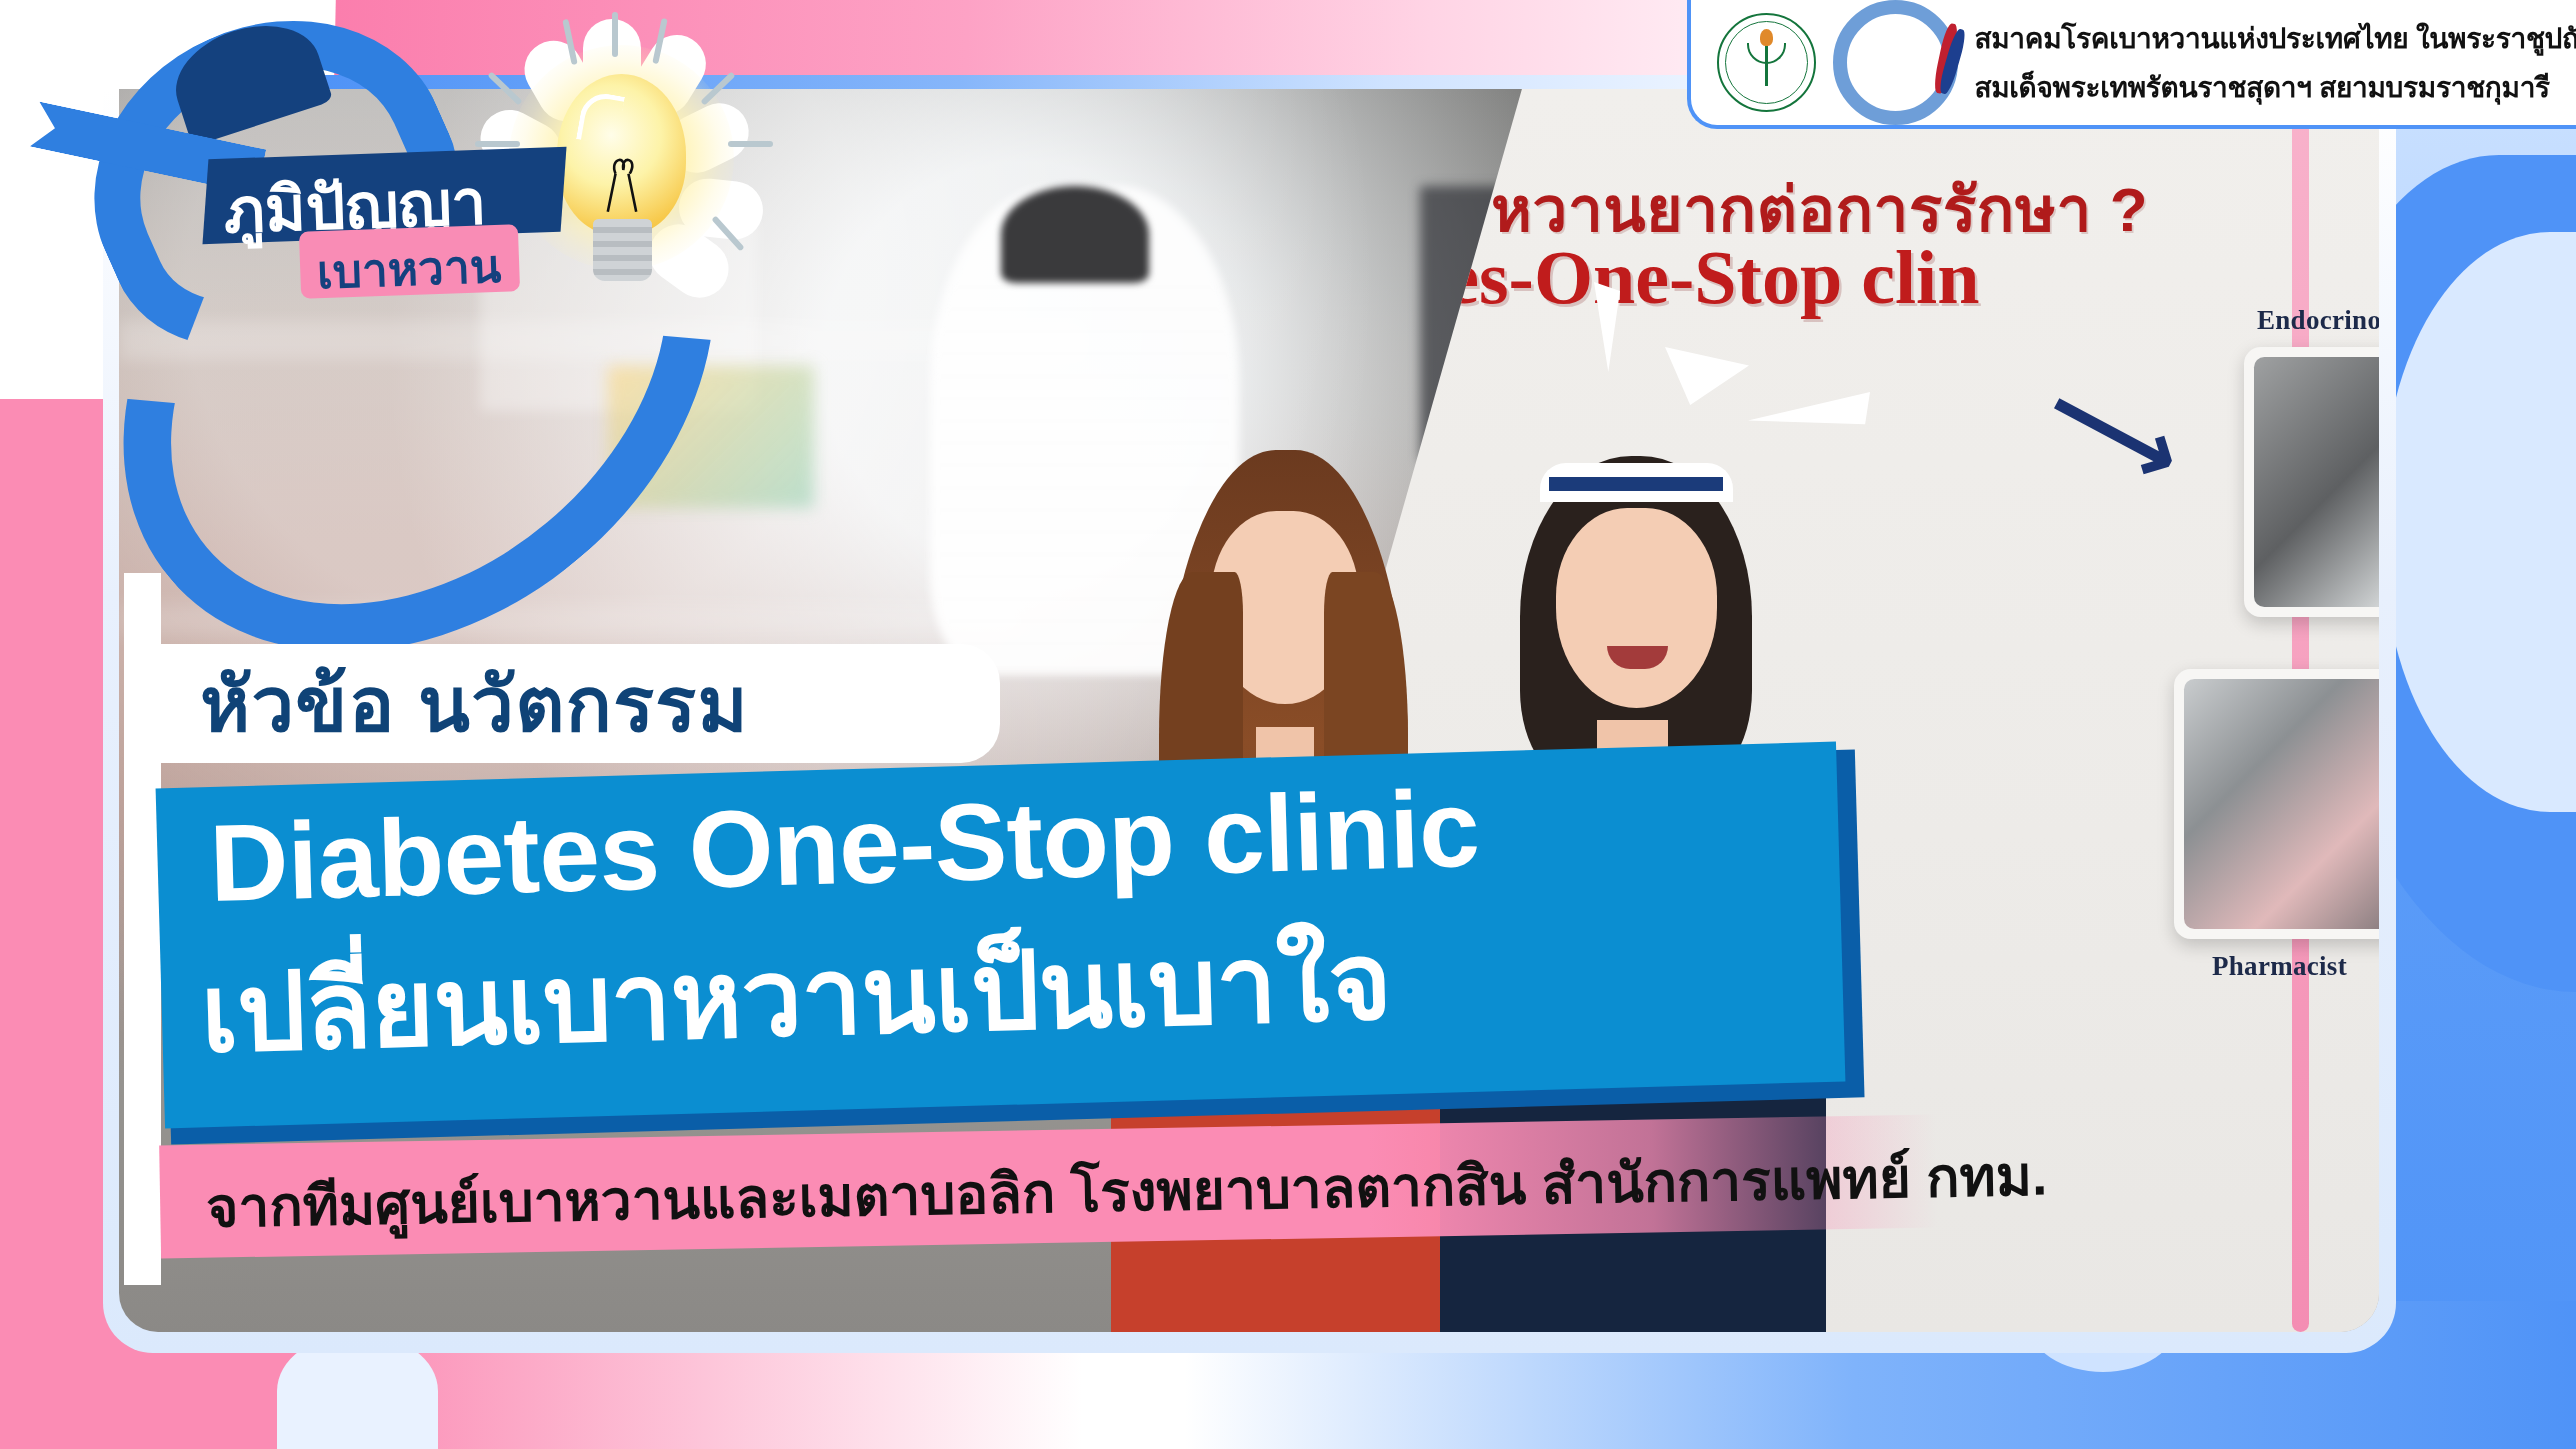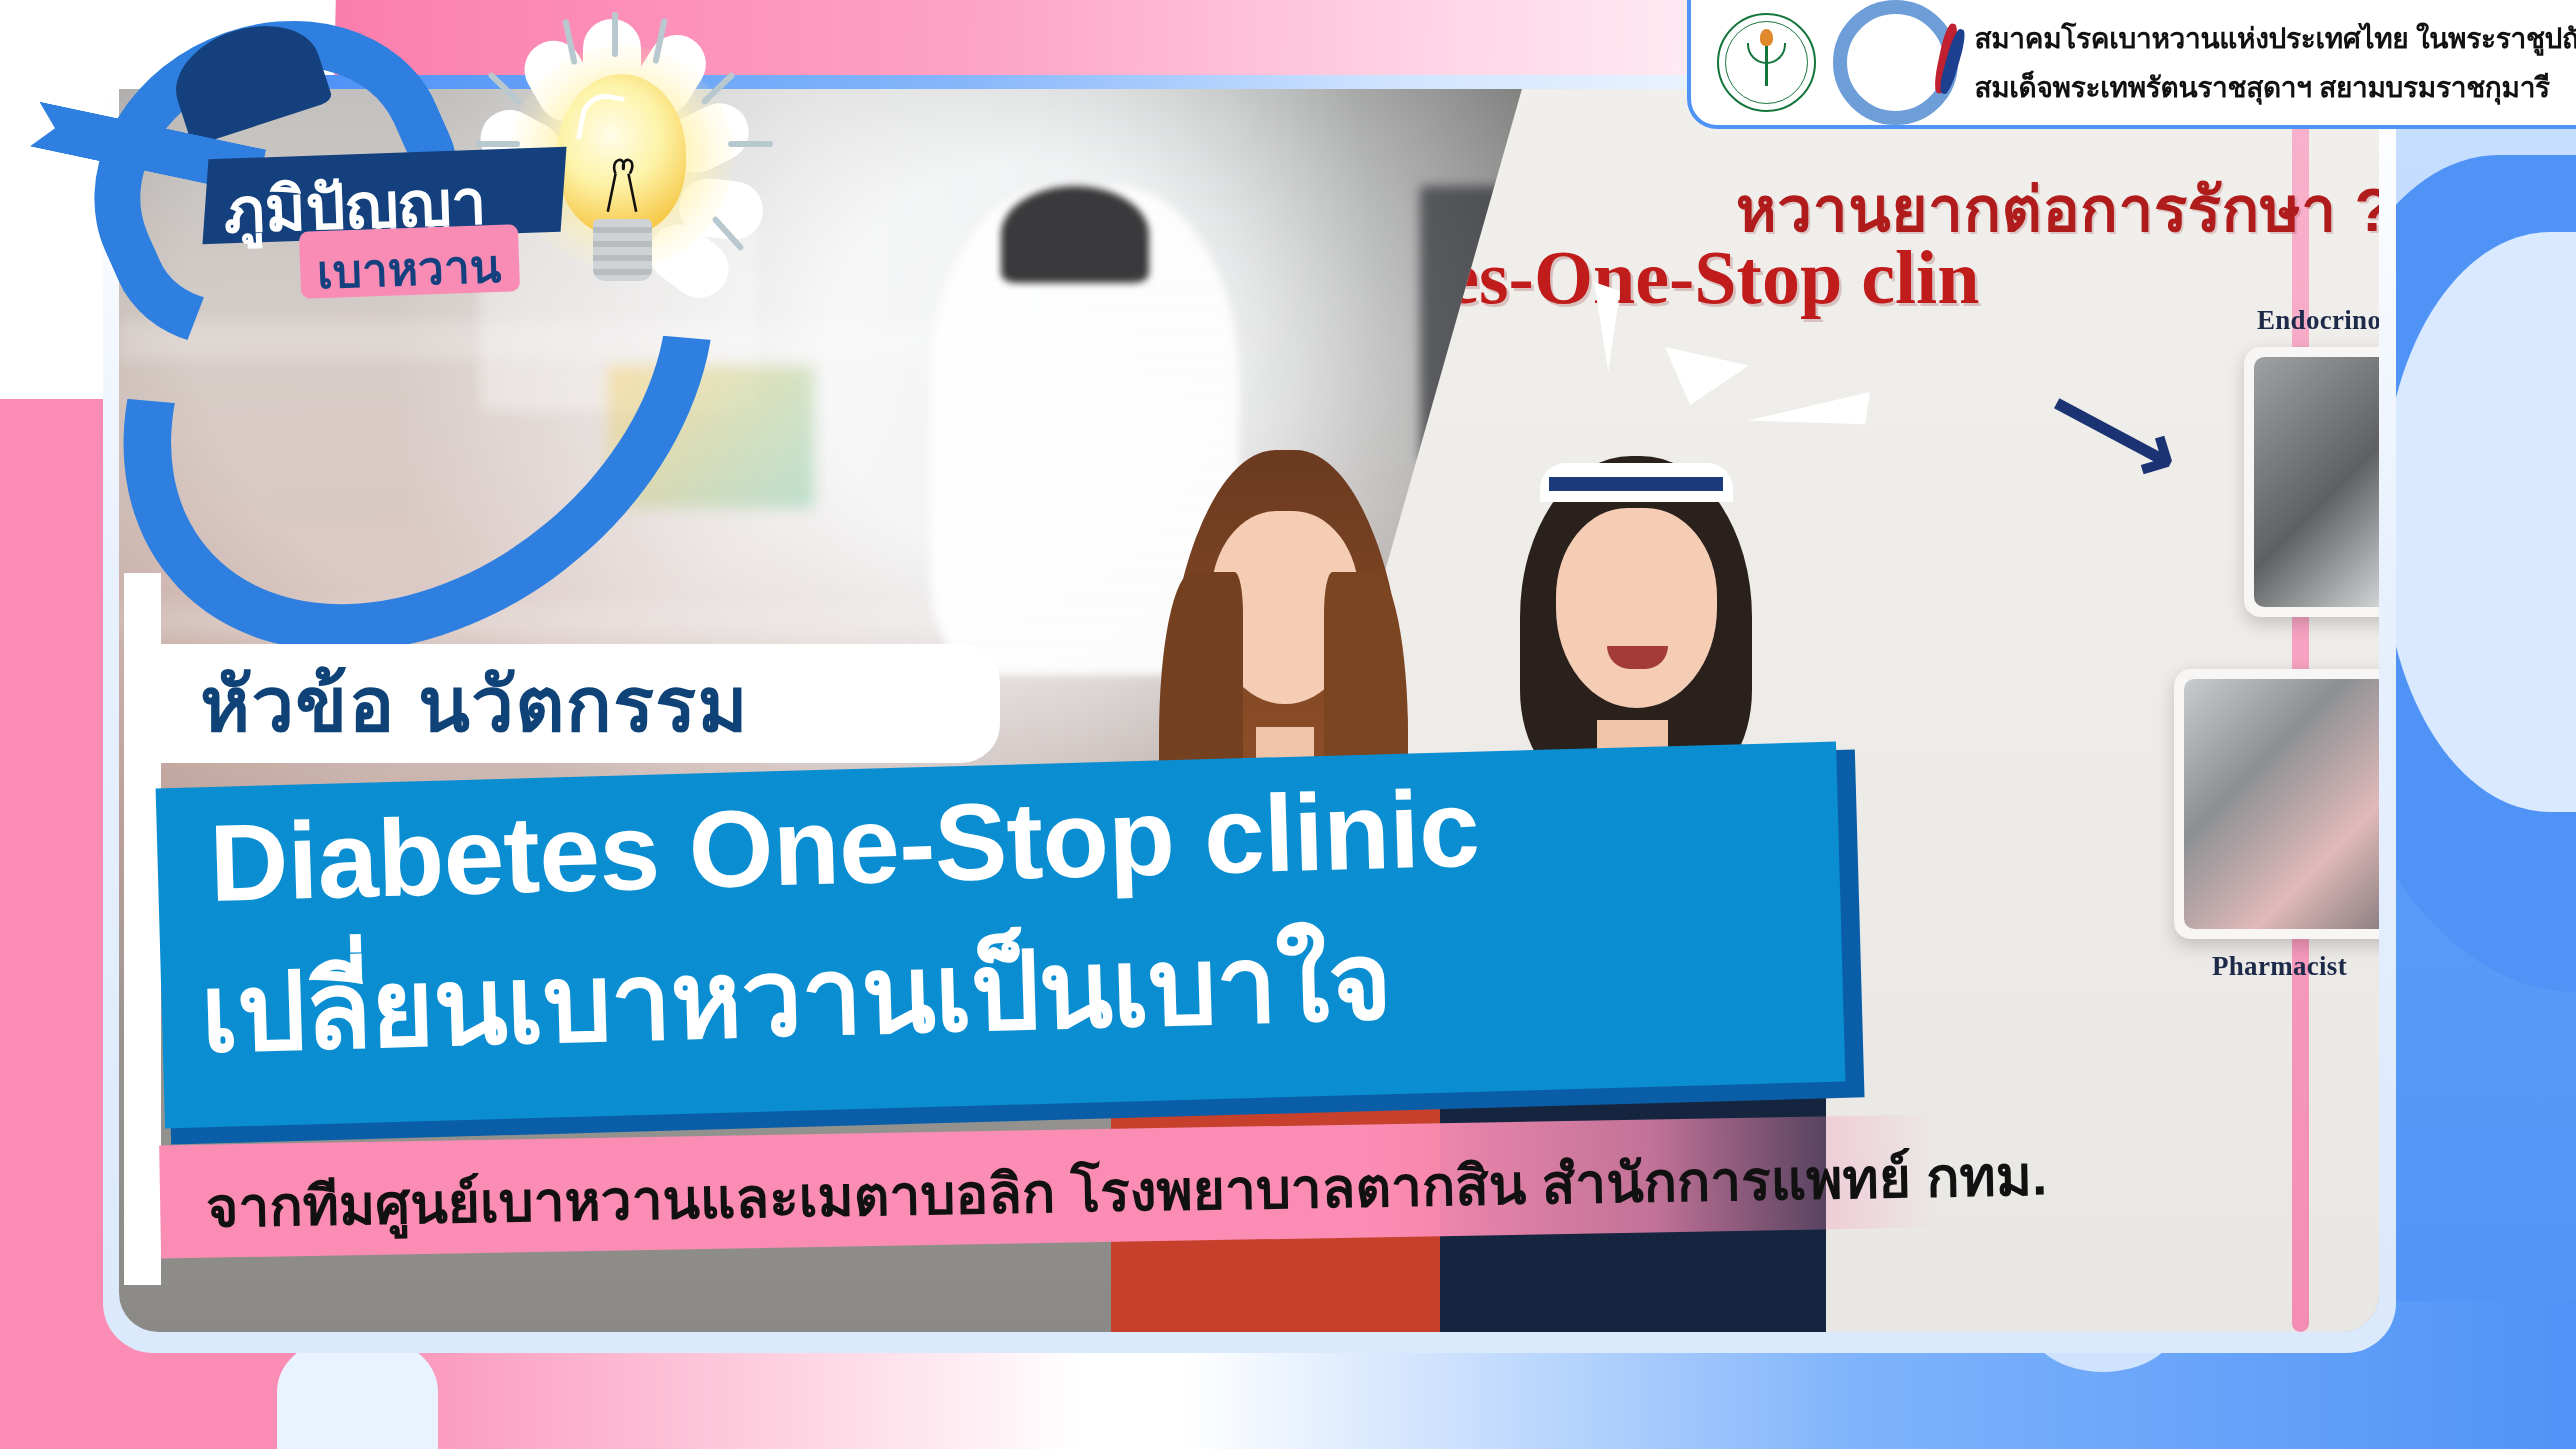--- a/index.html
+++ b/index.html
@@ -62,21 +62,21 @@
      clip-path:polygon(36% 0%, 100% 0%, 100% 100%, 0% 100%);}
 
   
   .poster{position:absolute;left:1050px;top:0;width:1217px;height:1243px;
      background:linear-gradient(180deg,#f1efec 0%,#edebe8 60%,#e9e7e4 100%);
      clip-path:polygon(29% 0%, 100% 0%, 100% 100%, 0% 100%);}
   .poster-pink-edge{position:absolute;right:77px;top:0;width:16.7px;height:1243px;
      background:linear-gradient(180deg,#f8b2cb 0%,#f6a0bf 50%,#f48db3 100%);border-radius:9px;}
   .poster-thaiheadline{position:absolute;left:322px;top:71px;width:902px;
      color:#b01b1b;font-family:"Liberation Sans",sans-serif;font-weight:700;font-size:62px;
-     letter-spacing:0.6px;white-space:nowrap;text-shadow:1.9px 1.9px 0 rgba(120,20,20,.18);text-align:right;}
+     letter-spacing:0.6px;white-space:nowrap;text-shadow:1.9px 1.9px 0 rgba(120,20,20,.18);}
   .poster-engheadline{position:absolute;left:251px;top:145px;width:1030px;
      color:#c01c1c;font-family:"Liberation Serif","DejaVu Serif",serif;font-weight:700;font-size:76px;
      white-space:nowrap;text-shadow:2.6px 2.6px 0 rgba(120,20,20,.20);}
 
   .node{position:absolute;background:#f7f6f4;border-radius:16.7px;
      box-shadow:0 6.4px 16.7px rgba(0,0,0,.18);}
   .node .thumb{position:absolute;left:10.3px;top:10.3px;right:10.3px;bottom:10.3px;border-radius:10.3px;overflow:hidden;}
   .node-label{position:absolute;color:#1d2a4a;font-family:"Liberation Serif","DejaVu Serif",serif;
      font-weight:700;font-size:27px;white-space:nowrap;letter-spacing:0.3px;}
 

